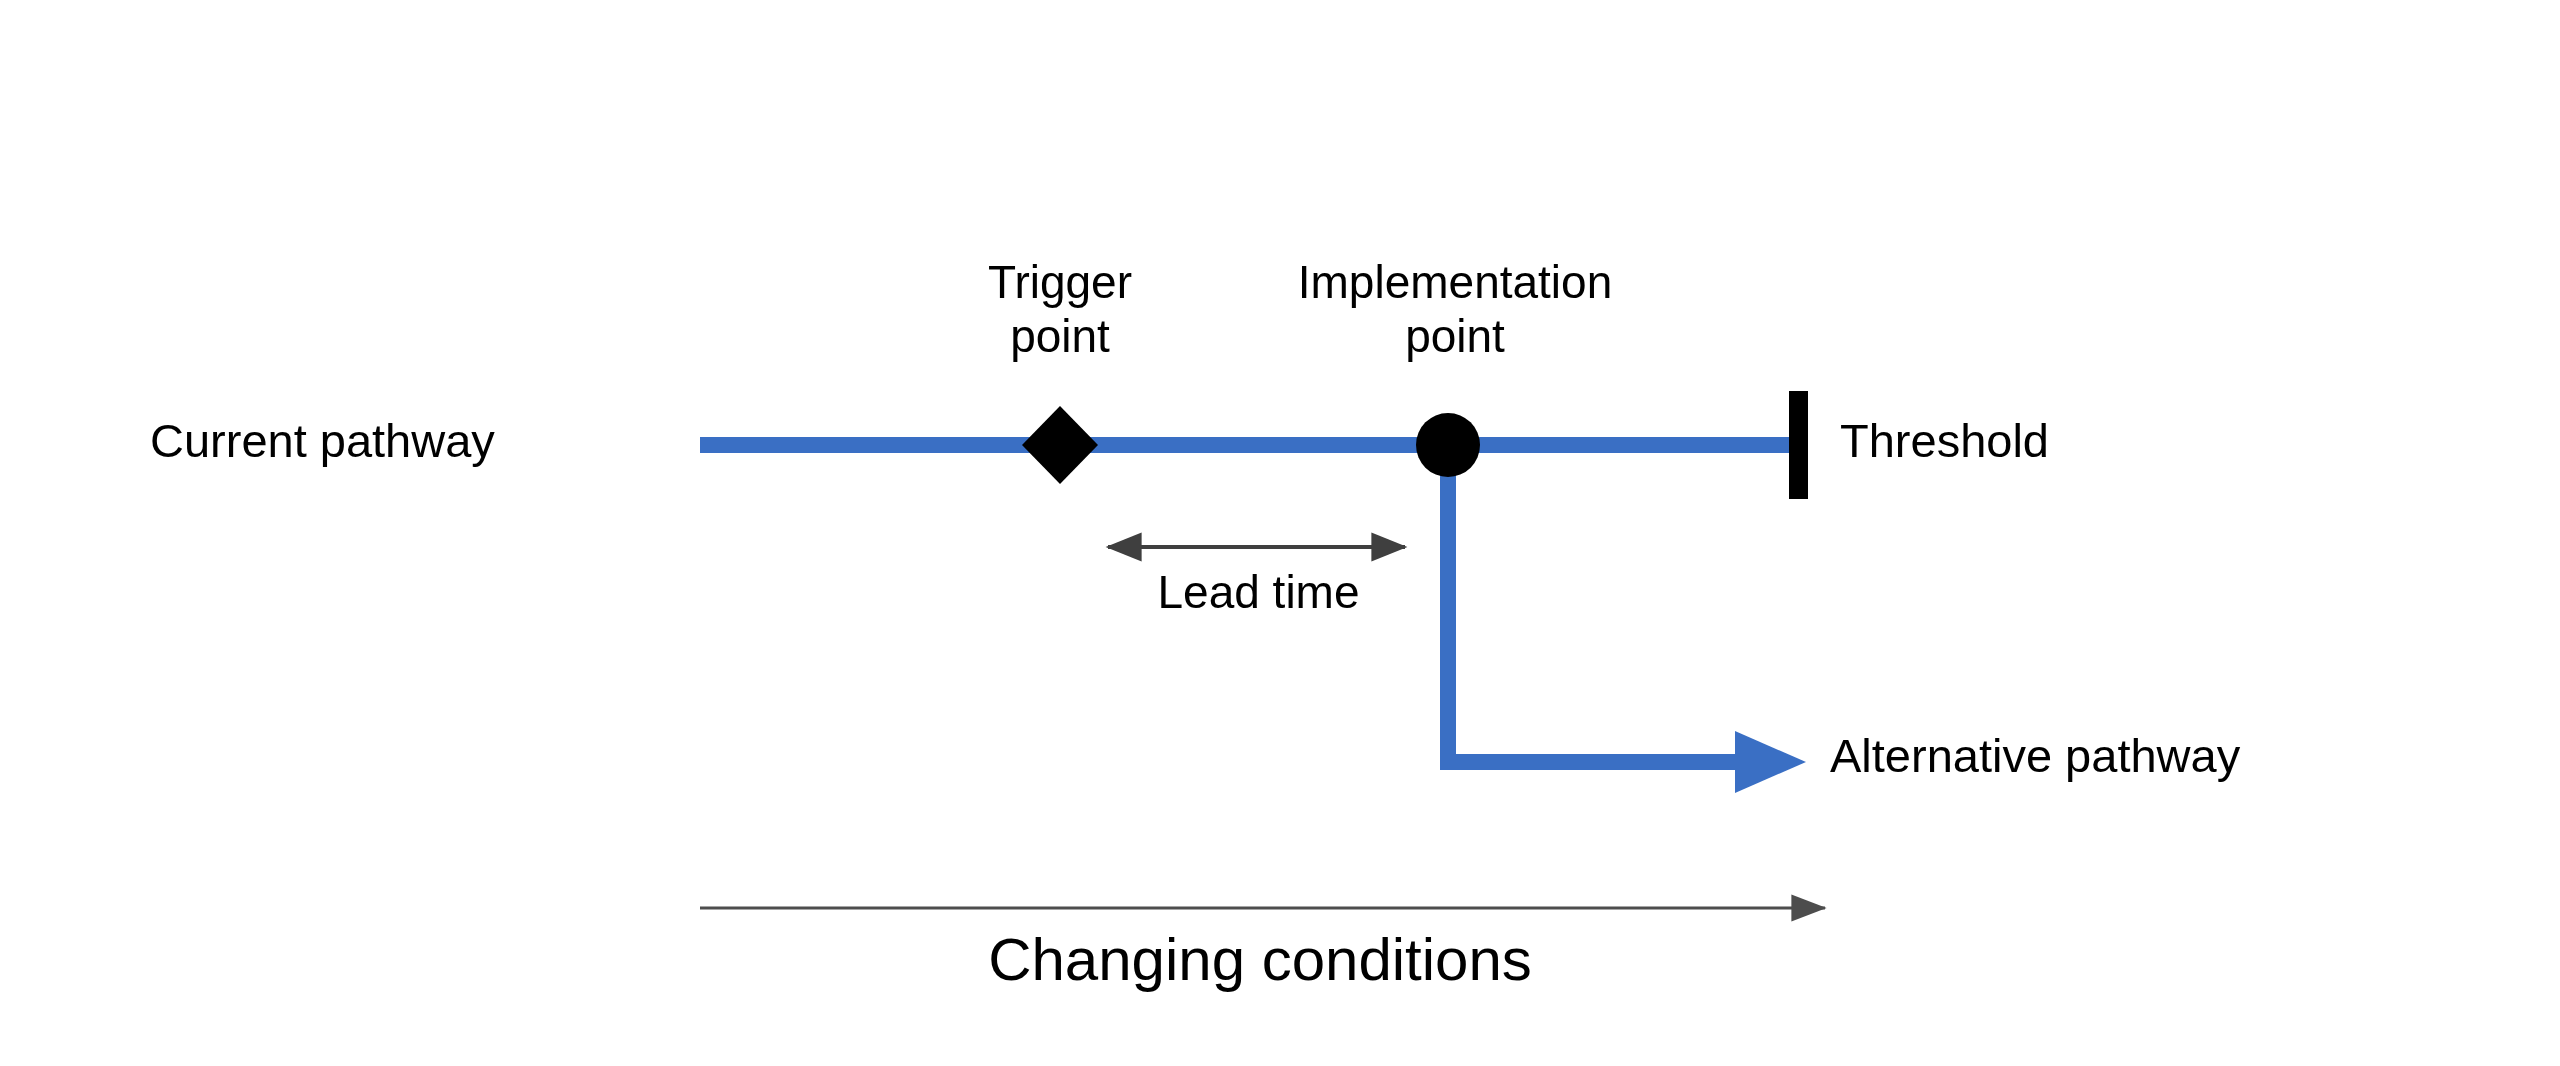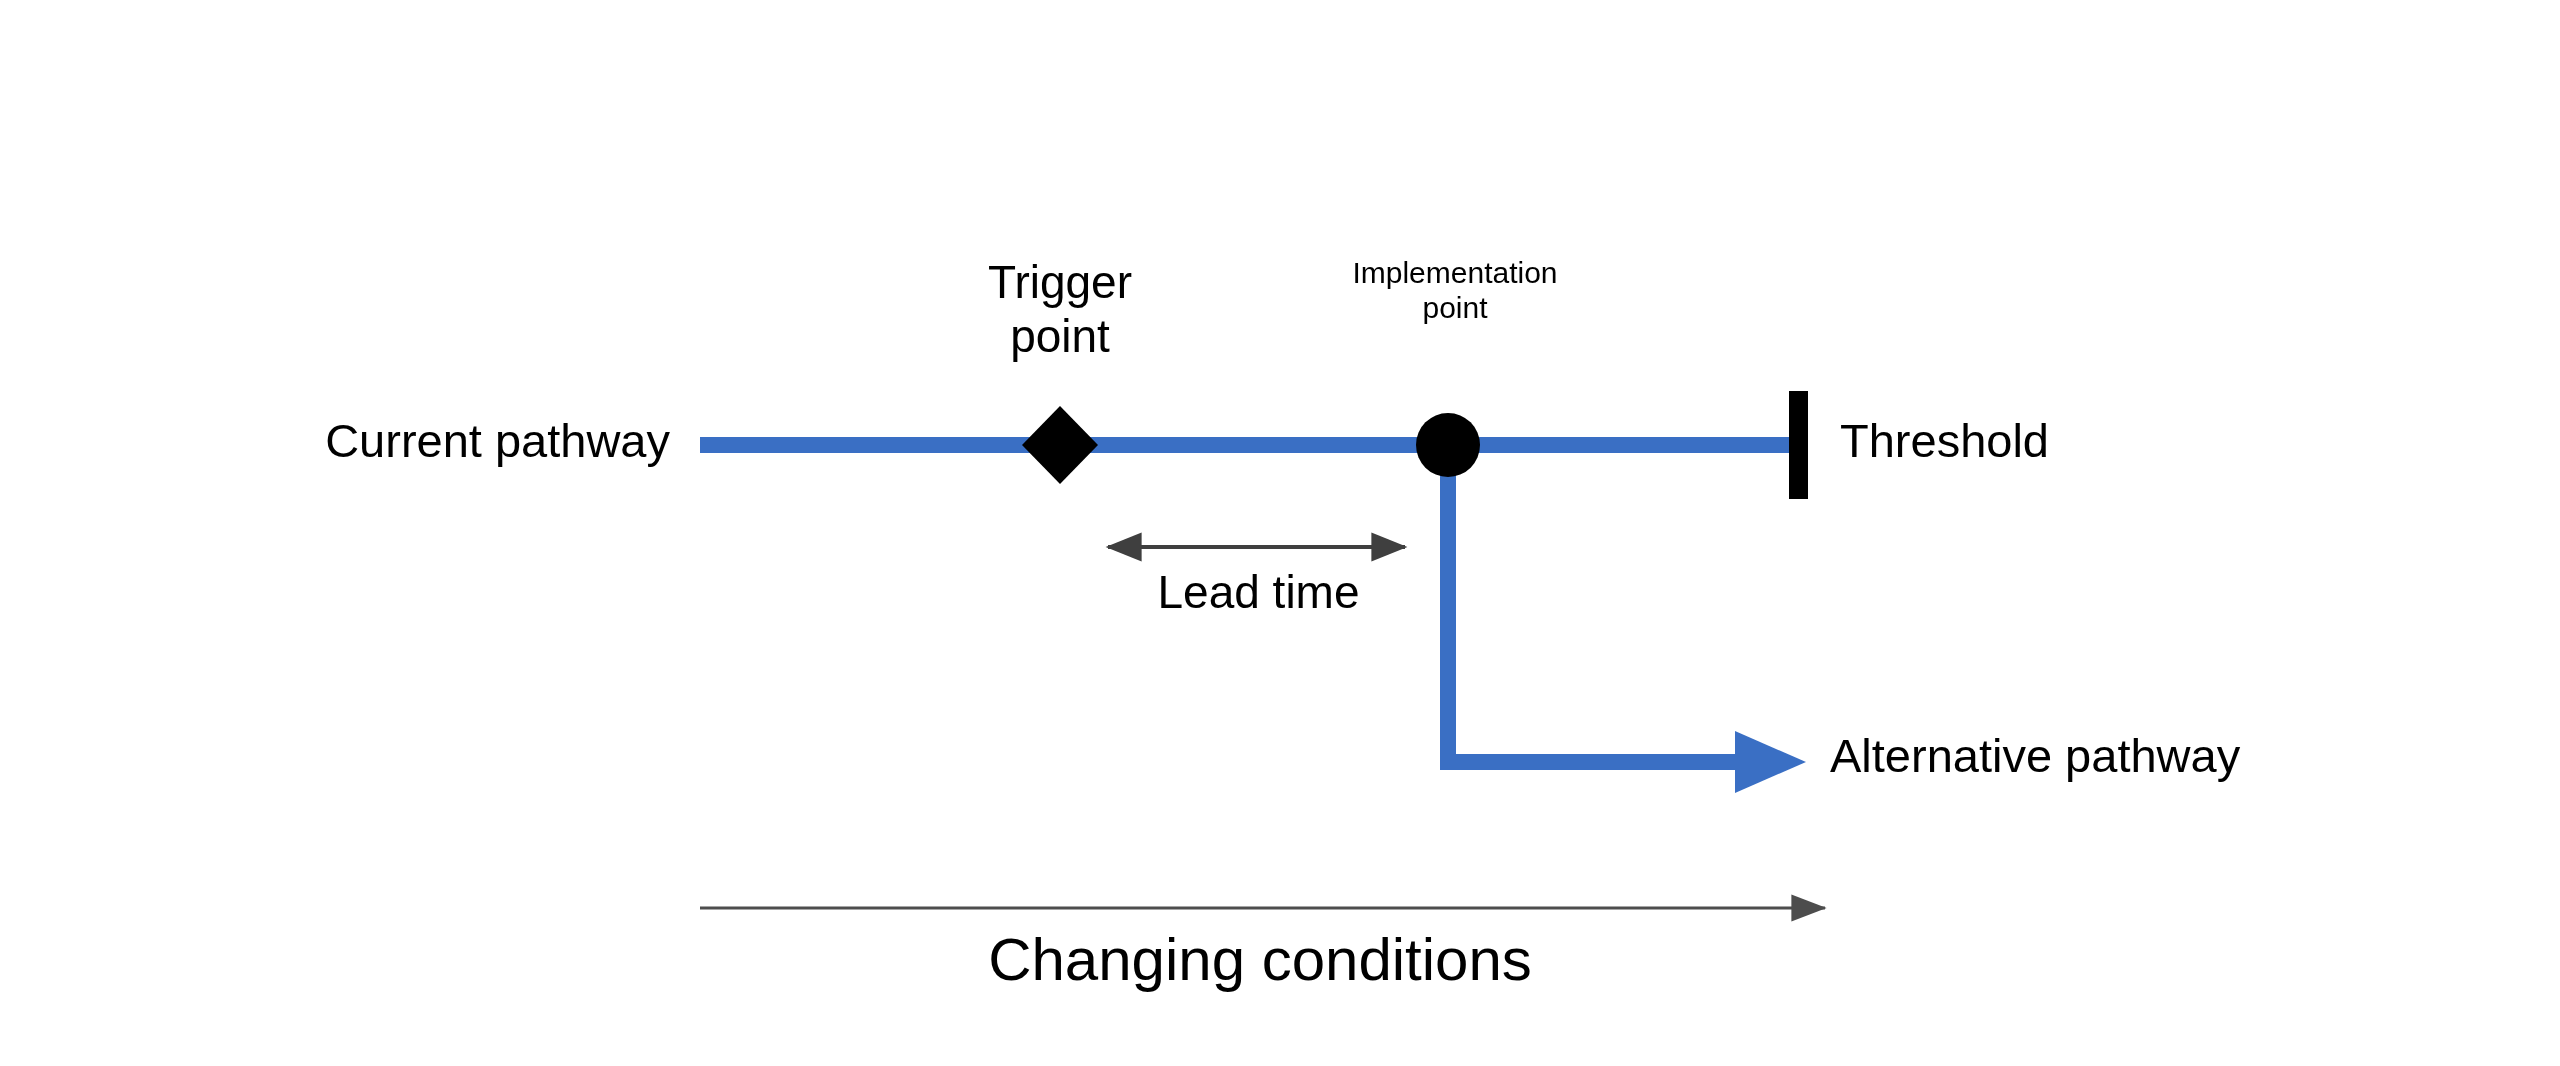--- a/index.html
+++ b/index.html
@@ -35,41 +35,41 @@
     line-height: 1.18;
     font-weight: 400;
   }
   .label-center {
     text-align: center;
   }
   .label-left {
     text-align: left;
   }
   .label-right {
-    text-align: right;
+    text-align: left;
   }
 
   
   #label-current-pathway {
     left: 150px;
     top: 413px;
     width: 520px;
     font-size: 47px;
   }
   #label-trigger-point {
     left: 895px;
     top: 255px;
     width: 330px;
     font-size: 46px;
   }
   #label-implementation-point {
     left: 1205px;
     top: 255px;
     width: 500px;
-    font-size: 30px;
+    font-size: 46px;
   }
   #label-threshold {
     left: 1840px;
     top: 413px;
     width: 420px;
     font-size: 47px;
   }
   #label-lead-time {
     left: 1096px;
     top: 565px;

